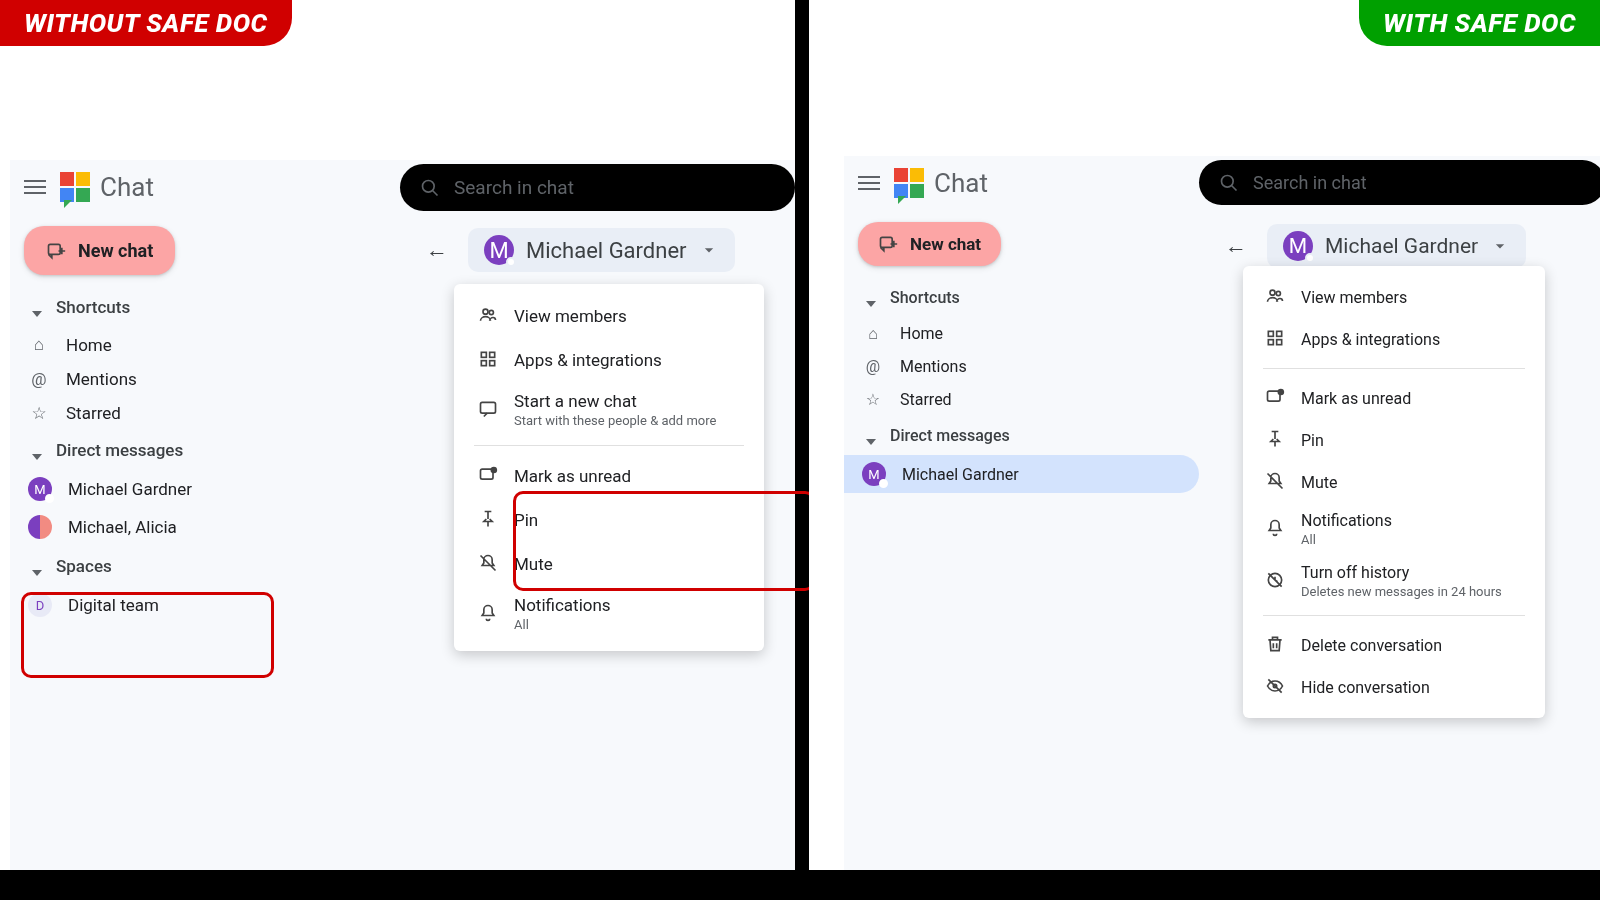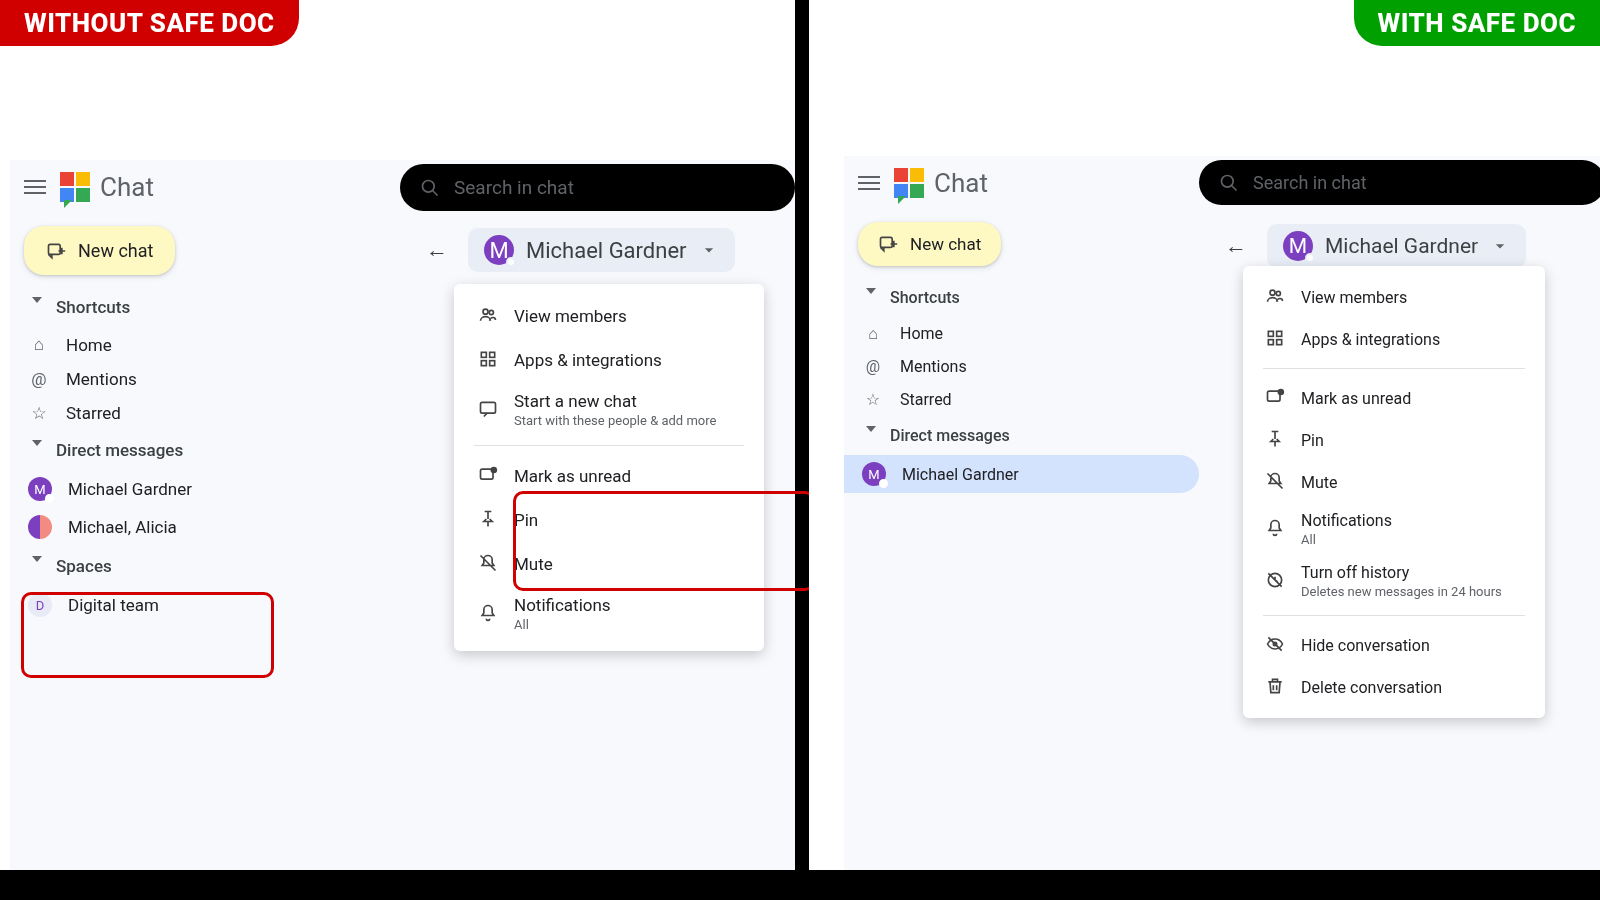--- a/index.html
+++ b/index.html
@@ -3,21 +3,21 @@
 <meta charset="utf-8">
 <style>
 * { margin:0; padding:0; box-sizing:border-box; font-family:'Google Sans',Roboto,Arial,sans-serif; }
 body { width:1600px; height:900px; background:#fff; position:relative; overflow:hidden; }
 .black-bar-bottom { position:absolute; bottom:0; left:0; right:0; height:30px; background:#000; }
 .black-bar-mid { position:absolute; top:0; bottom:30px; left:795px; width:14px; background:#000; }
 .panel { position:absolute; top:0; bottom:30px; background:#fff; }
 .panel.left { left:0; width:795px; }
 .panel.right { left:809px; right:0; }
 
-.badge { position:absolute; top:0; padding:8px 24px; font-size:26px; font-weight:800; color:#fff; letter-spacing:0.5px; }
+.badge { position:absolute; top:0; padding:8px 24px; font-size:26px; font-weight:800; font-style:italic; color:#fff; letter-spacing:0.5px; }
 .badge.red  { left:0;  background:#d00000; border-radius:0 0 28px 0; }
 .badge.green{ right:0; background:#00a000; border-radius:0 0 0 28px; }
 
 .chat-app { position:absolute; top:160px; left:10px; right:0; bottom:0; background:#f7f9fc; display:flex; font-size:17px; color:#202124; }
 .panel.right .chat-app { top:156px; left:35px; right:-5px; font-size:16px; }
 
 .sidebar { width:390px; padding:8px 0; }
 .panel.right .sidebar { width:355px; }
 
 .top-row { display:flex; align-items:center; gap:14px; padding:4px 14px 12px 14px; }
@@ -26,24 +26,24 @@
 .chat-logo { display:flex; align-items:center; gap:10px; font-size:26px; color:#5f6368; }
 .logo-sq { width:30px; height:30px; position:relative; }
 .logo-sq .r{background:#ea4335;} .logo-sq .y{background:#fbbc05;} .logo-sq .g{background:#34a853;} .logo-sq .b{background:#4285f4;}
 .logo-sq span{position:absolute;}
 .logo-sq .r{left:0;top:0;width:14px;height:14px;}
 .logo-sq .y{right:0;top:0;width:14px;height:14px;}
 .logo-sq .b{left:0;bottom:0;width:14px;height:14px;}
 .logo-sq .g{right:0;bottom:0;width:14px;height:14px;}
 .logo-sq .tail{left:4px;top:28px;width:0;height:0;border-top:8px solid #34a853;border-right:8px solid transparent;}
 
-.new-chat-btn { display:inline-flex; align-items:center; gap:12px; margin:12px 14px; padding:14px 22px; background:#fef9c3; border-radius:20px; box-shadow:0 1px 3px rgba(0,0,0,0.15),0 2px 6px rgba(0,0,0,0.1); font-size:18px; cursor:pointer; }
+.new-chat-btn { display:inline-flex; align-items:center; gap:12px; margin:12px 14px; padding:14px 22px; background:#fca5a5; border-radius:20px; box-shadow:0 1px 3px rgba(0,0,0,0.15),0 2px 6px rgba(0,0,0,0.1); font-size:18px; cursor:pointer;font-weight:bold; }
 .panel.right .new-chat-btn { padding:12px 20px; font-size:17px; }
 
-.section-hdr { display:flex; align-items:flex-start; gap:14px; padding:10px 22px; font-weight:500; color:#3c4043; cursor:pointer;}
+.section-hdr { display:flex; align-items:flex-end; gap:14px; padding:10px 22px; font-weight:500; color:#3c4043; cursor:pointer;}
 .caret { width:0;height:0;border-left:5px solid transparent;border-right:5px solid transparent;border-top:6px solid #5f6368; }
 .nav-item { display:flex; align-items:center; gap:16px; padding:7px 18px 7px 42px; cursor:pointer; border-radius:0 22px 22px 0; }
 .nav-item .ic { width:22px; text-align:center; color:#5f6368; margin-left:-24px; }
 .nav-item.active { background:#d3e3fd; }
 .avatar { width:24px;height:24px;border-radius:50%;background:#7b3fbf;color:#fff;font-size:13px;display:flex;align-items:center;justify-content:center;position:relative;margin-left:-24px;}
 .avatar .status{position:absolute;right:-2px;bottom:-2px;width:9px;height:9px;background:#fff;border:2px solid #fff;border-radius:50%;}
 .avatar.multi{background:linear-gradient(90deg,#7b3fbf 50%,#f28b82 50%);}
 .avatar.space{background:#e8eaf6;color:#7b3fbf;}
 
 .main { flex:1; position:relative; }
@@ -390,32 +390,32 @@
                 <path d="M12 8v4l3 2M4 4l16 16"></path>
               </svg></span>
             <div class="txt">
               <div class="lbl">Turn off history</div>
               <div class="sub">Deletes new messages in 24 hours</div>
             </div>
           </div>
         <div class="dd-sep"></div>
         <div class="dd-item">
             <span class="ic"><svg viewBox="0 0 24 24" fill="none" stroke="#444" stroke-width="2">
+                <path d="M4 7h16M9 7V4h6v3M6 7l1 13h10l1-13M10 11v6M14 11v6"></path>
+              </svg></span>
+            <div class="txt">
+              <div class="lbl">Delete conversation</div>
+            </div>
+          </div>
+        <div class="dd-item">
+            <span class="ic"><svg viewBox="0 0 24 24" fill="none" stroke="#444" stroke-width="2">
                 <path d="M3 12s3-6 9-6 9 6 9 6-3 6-9 6-9-6-9-6z"></path>
                 <circle cx="12" cy="12" r="2"></circle>
                 <path d="M4 4l16 16"></path>
               </svg></span>
             <div class="txt">
               <div class="lbl">Hide conversation</div>
             </div>
           </div>
-        <div class="dd-item">
-            <span class="ic"><svg viewBox="0 0 24 24" fill="none" stroke="#444" stroke-width="2">
-                <path d="M4 7h16M9 7V4h6v3M6 7l1 13h10l1-13M10 11v6M14 11v6"></path>
-              </svg></span>
-            <div class="txt">
-              <div class="lbl">Delete conversation</div>
-            </div>
-          </div>
       </div>
     </div>
   </div>
 </div>
 
 </body></html>

